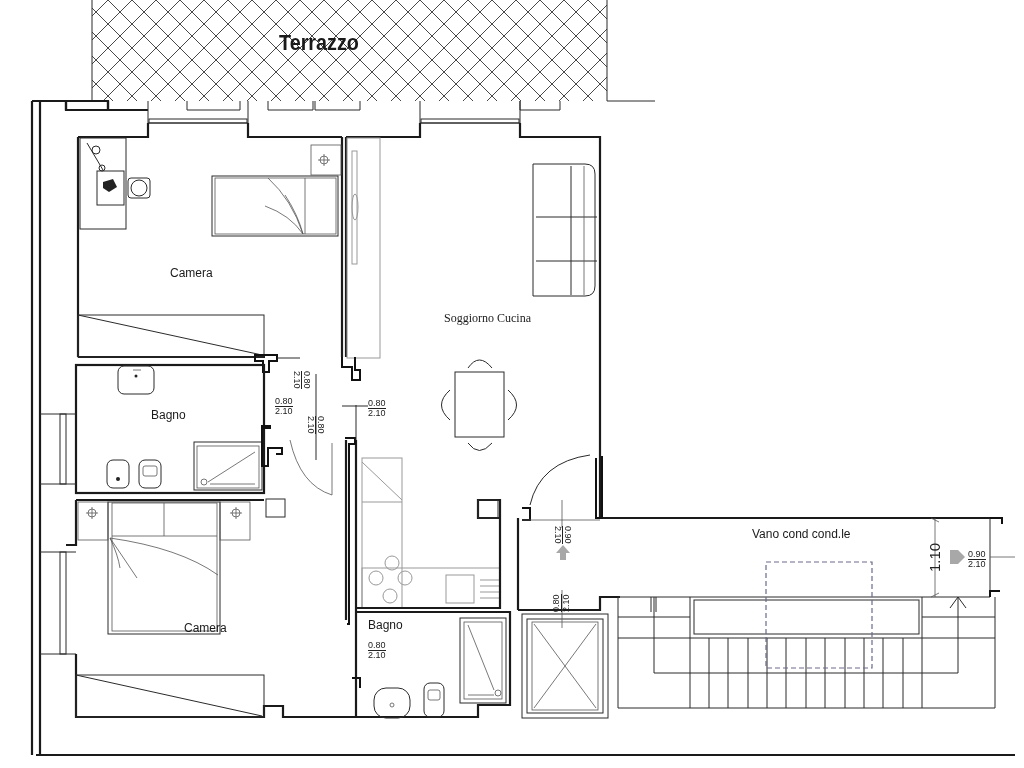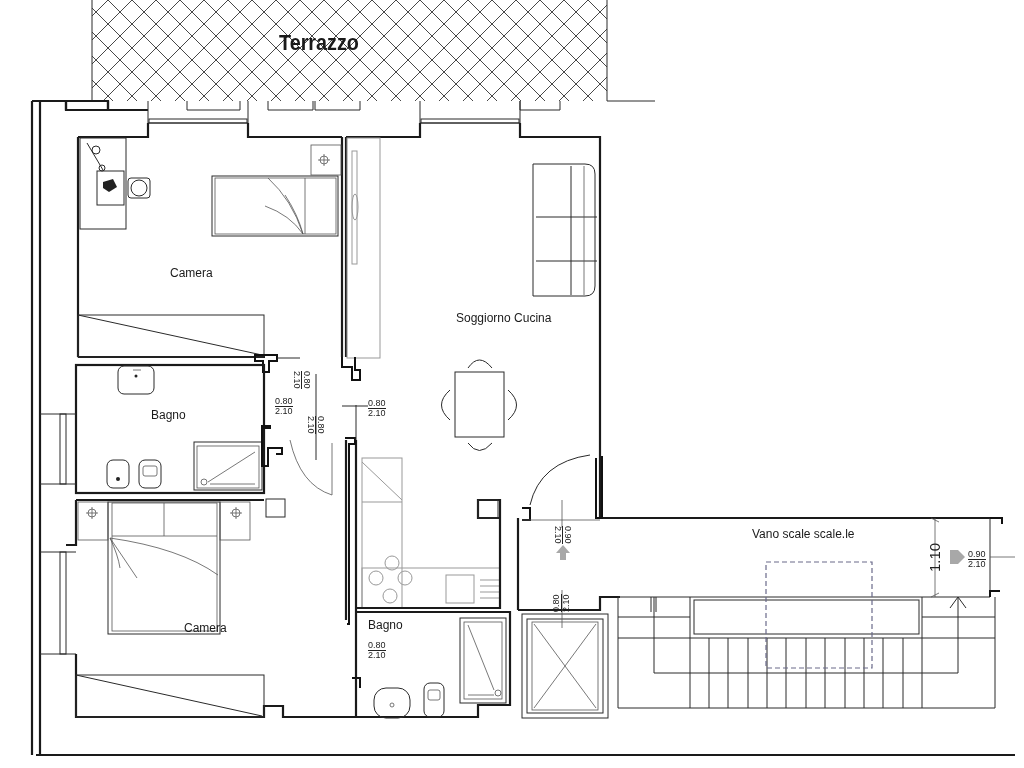--- a/index.html
+++ b/index.html
@@ -261,24 +261,24 @@
     <line x1="935" y1="518" x2="935" y2="597" class="hair"></line>
     <line x1="931" y1="518" x2="939" y2="522" class="hair"></line>
     <line x1="931" y1="597" x2="939" y2="593" class="hair"></line>
     <polygon points="950,550 958,550 965,557 958,564 950,564" fill="#a8a8a8"></polygon>
   </g>
 </svg>
 
 <div class="label title-label" style="left:279px; top:30px;">Terrazzo</div>
 <div class="label room-label" style="left:170px; top:266px;">Camera</div>
 <div class="label room-label" style="left:151px; top:408px;">Bagno</div>
-<div class="label room-label" style="left:456px; top:311px;">Soggiorno Cucina</div>
+<div class="label room-label" style="left:444px; top:311px;font-family:Liberation Serif, serif;">Soggiorno Cucina</div>
 <div class="label room-label" style="left:184px; top:621px;">Camera</div>
 <div class="label room-label" style="left:368px; top:618px;">Bagno</div>
-<div class="label room-label" style="left:752px; top:527px;">Vano scale scale.le</div>
+<div class="label room-label" style="left:752px; top:527px;">Vano cond cond.le</div>
 
 <div class="dim rot" style="left:311px; top:371px;">
   <span class="top">0.80</span><span>2.10</span>
 </div>
 <div class="dim" style="left:275px; top:397px;">
   <span class="top">0.80</span><span>2.10</span>
 </div>
 <div class="dim rot" style="left:325px; top:416px;">
   <span class="top">0.80</span><span>2.10</span>
 </div>

